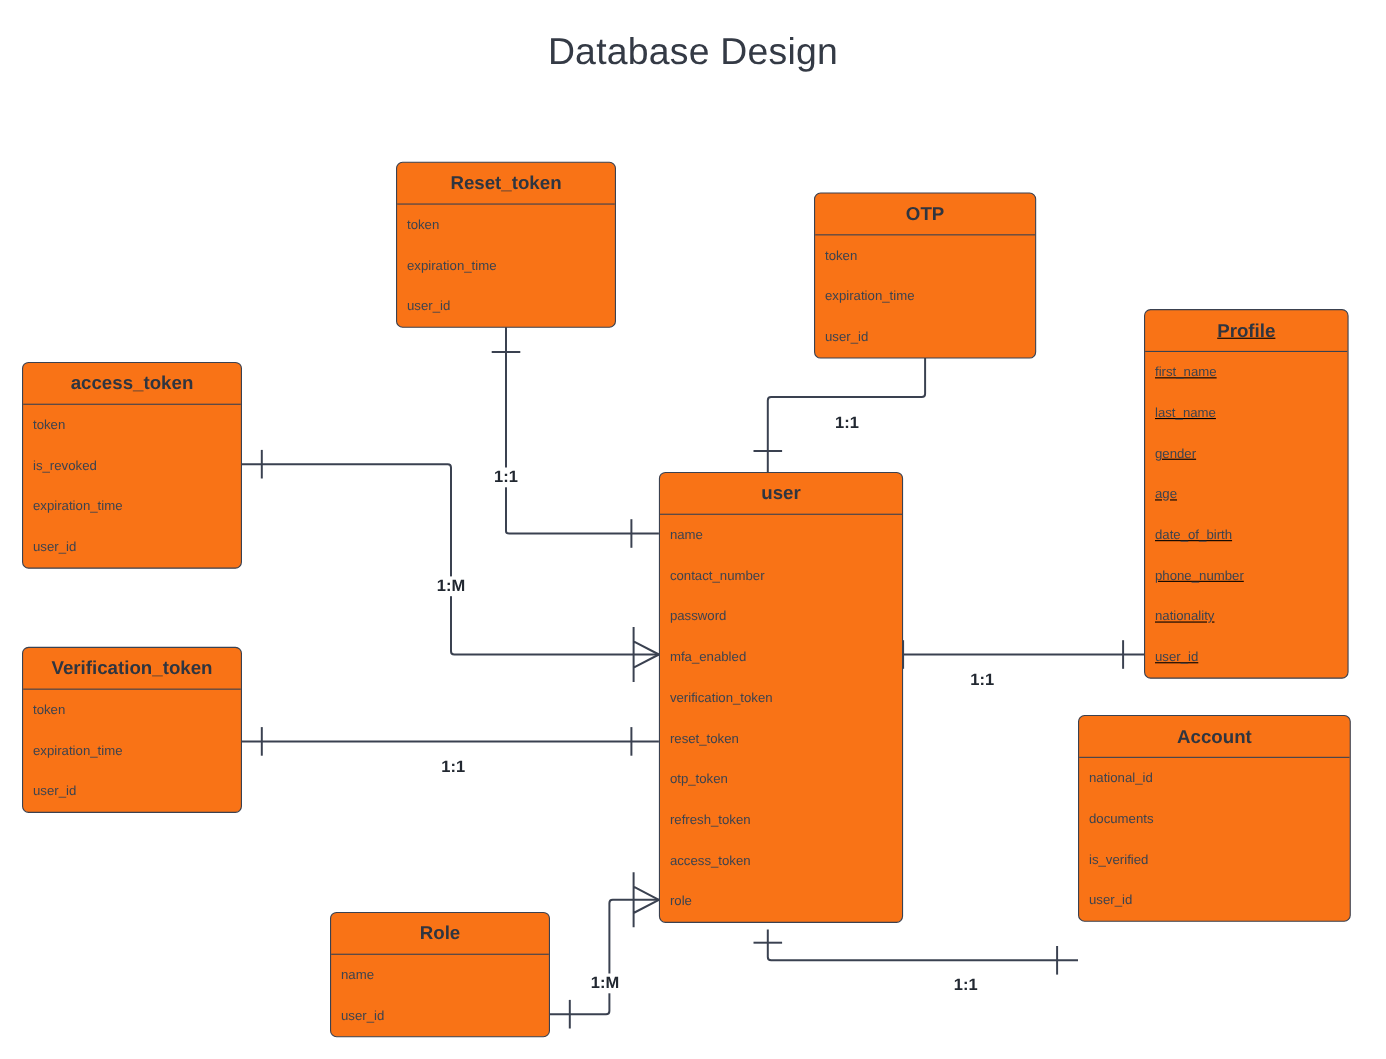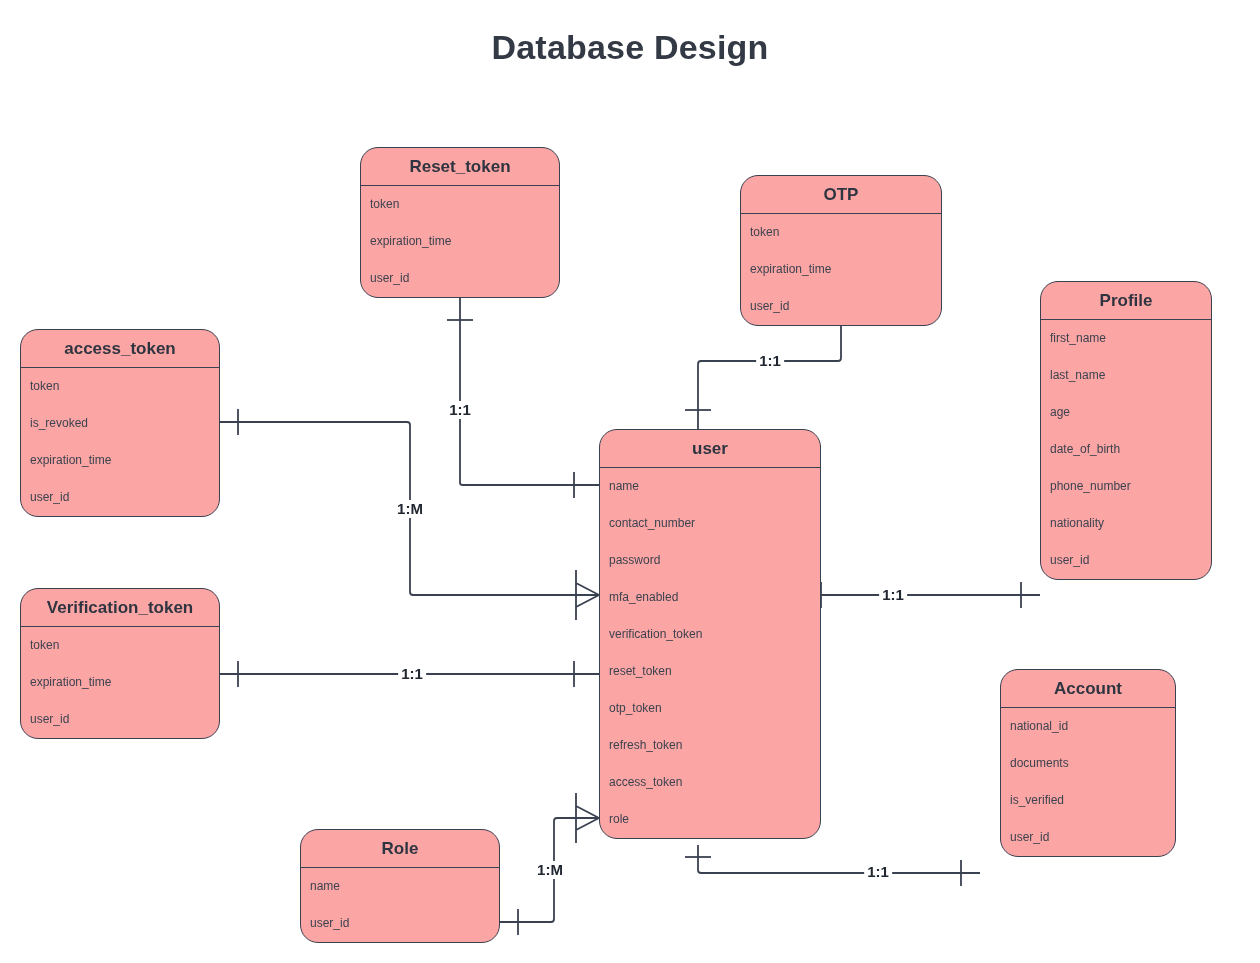--- a/index.html
+++ b/index.html
@@ -21,31 +21,31 @@
     width: 1260px;
     height: 963px;
   }
   .diagram-title {
     position: absolute;
     left: 0;
     top: 28px;
     width: 1260px;
     text-align: center;
     font-size: 34px;
-    font-weight: bold;
+    font-weight: normal;
     color: #343a45;
     letter-spacing: 0.2px;
   }
   
   .entity {
     position: absolute;
     box-sizing: border-box;
     border: 1.6px solid #3a4150;
-    border-radius: 18px;
-    background: #fca5a5;
+    border-radius: 6px;
+    background: #f97316;
     overflow: hidden;
   }
   .entity-title {
     height: 37px;
     line-height: 37px;
     text-align: center;
     font-size: 17px;
     font-weight: bold;
     color: #2f3540;
     border-bottom: 1.6px solid #3a4150;
@@ -66,20 +66,21 @@
   .edge-label {
     position: absolute;
     font-size: 15px;
     font-weight: bold;
     color: #222831;
     background: #ffffff;
     padding: 1px 3px;
     transform: translate(-50%, -50%);
     white-space: nowrap;
     line-height: 16px;
+    margin-top: 24px;
   }
 </style>
 </head>
 <body>
 
 <div class="diagram-title">Database Design</div>
 
 <svg id="canvas" viewBox="0 0 1260 963" xmlns="http://www.w3.org/2000/svg">
   <g id="edges" fill="none" stroke="#3a4150" stroke-width="1.8" stroke-linecap="butt" stroke-linejoin="round">
 
@@ -161,34 +162,35 @@
     <div class="attr">mfa_enabled</div>
     <div class="attr">verification_token</div>
     <div class="attr">reset_token</div>
     <div class="attr">otp_token</div>
     <div class="attr">refresh_token</div>
     <div class="attr">access_token</div>
     <div class="attr">role</div>
   </div>
 </div>
 
-<div class="entity" style="left:1040px; top:281px; width:172px;">
+<div class="entity" style="left:1040px; top:281px; width:186px;text-decoration:underline;">
   <div class="entity-title">Profile</div>
   <div class="entity-attrs">
     <div class="attr">first_name</div>
     <div class="attr">last_name</div>
+    <div class="attr">gender</div>
     <div class="attr">age</div>
     <div class="attr">date_of_birth</div>
     <div class="attr">phone_number</div>
     <div class="attr">nationality</div>
     <div class="attr">user_id</div>
   </div>
 </div>
 
-<div class="entity" style="left:980px; top:669px; width:176px;margin-left:20px;">
+<div class="entity" style="left:980px; top:650px; width:248px;">
   <div class="entity-title">Account</div>
   <div class="entity-attrs">
     <div class="attr">national_id</div>
     <div class="attr">documents</div>
     <div class="attr">is_verified</div>
     <div class="attr">user_id</div>
   </div>
 </div>
 
 <div class="entity" style="left:300px; top:829px; width:200px;">

